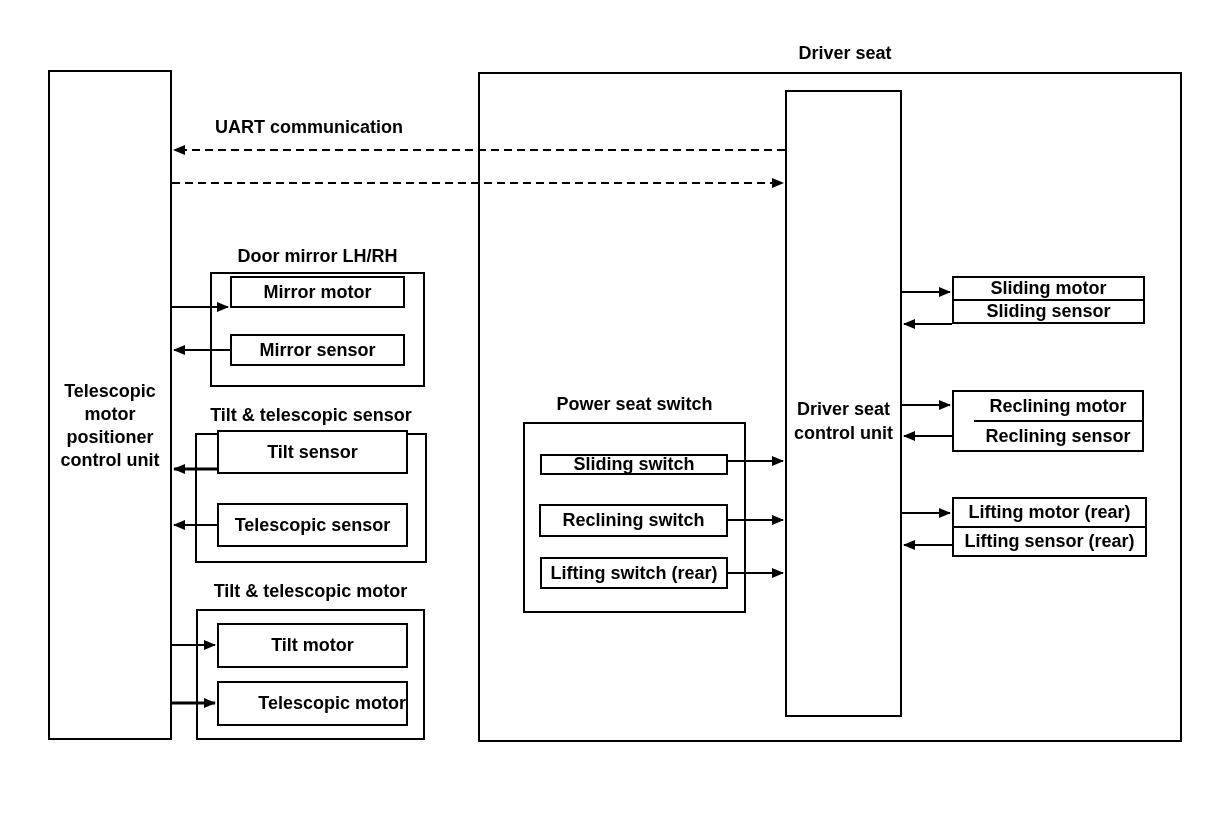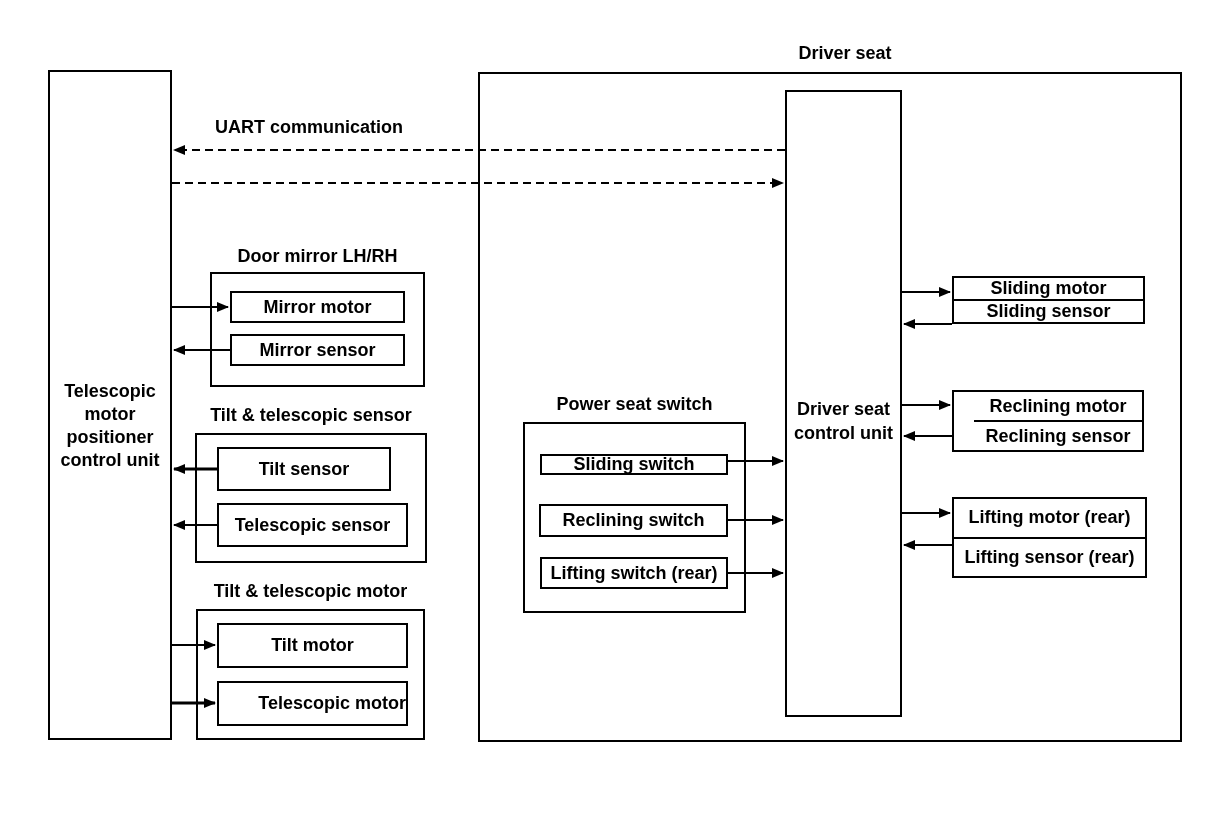--- a/index.html
+++ b/index.html
@@ -29,30 +29,30 @@
       <div>motor</div>
       <div>positioner</div>
       <div>control unit</div>
     </div>
   </div>
 
   <div class="title title-left" style="left:215px;top:117px;">UART communication</div>
 
   <div class="title" style="left:210px;top:246px;width:215px;">Door mirror LH/RH</div>
   <div class="box group" style="left:210px;top:272px;width:215px;height:115px;"></div>
-  <div class="box comp" style="left:230px;top:291px;width:175px;height:32px;">
+  <div class="box comp" style="left:230px;top:276px;width:175px;height:32px;">
     <span>Mirror motor</span>
   </div>
   <div class="box comp" style="left:230px;top:334px;width:175px;height:32px;">
     <span>Mirror sensor</span>
   </div>
 
   <div class="title" style="left:195px;top:405px;width:232px;">Tilt &amp; telescopic sensor</div>
   <div class="box group" style="left:195px;top:433px;width:232px;height:130px;"></div>
-  <div class="box comp" style="left:217px;top:447px;width:174px;height:44px;">
+  <div class="box comp" style="left:217px;top:430px;width:191px;height:44px;">
     <span>Tilt sensor</span>
   </div>
   <div class="box comp" style="left:217px;top:503px;width:191px;height:44px;">
     <span>Telescopic sensor</span>
   </div>
 
   <div class="title" style="left:196px;top:581px;width:229px;">Tilt &amp; telescopic motor</div>
   <div class="box group" style="left:196px;top:609px;width:229px;height:131px;"></div>
   <div class="box comp" style="left:217px;top:623px;width:191px;height:45px;">
     <span>Tilt motor</span>
@@ -94,21 +94,21 @@
 
   <div class="box stack" style="left:952px;top:390px;width:192px;height:62px;padding-left:20px;">
     <div class="cell">
       <span>Reclining motor</span>
     </div>
     <div class="cell">
       <span>Reclining sensor</span>
     </div>
   </div>
 
-  <div class="box stack" style="left:952px;top:497px;width:195px;height:81px;">
+  <div class="box stack" style="left:952px;top:497px;width:195px;height:60px;">
     <div class="cell">
       <span>Lifting motor (rear)</span>
     </div>
     <div class="cell">
       <span>Lifting sensor (rear)</span>
     </div>
   </div>
 
   <svg class="wires" width="1216" height="824" viewBox="0 0 1216 824">
     <defs>

